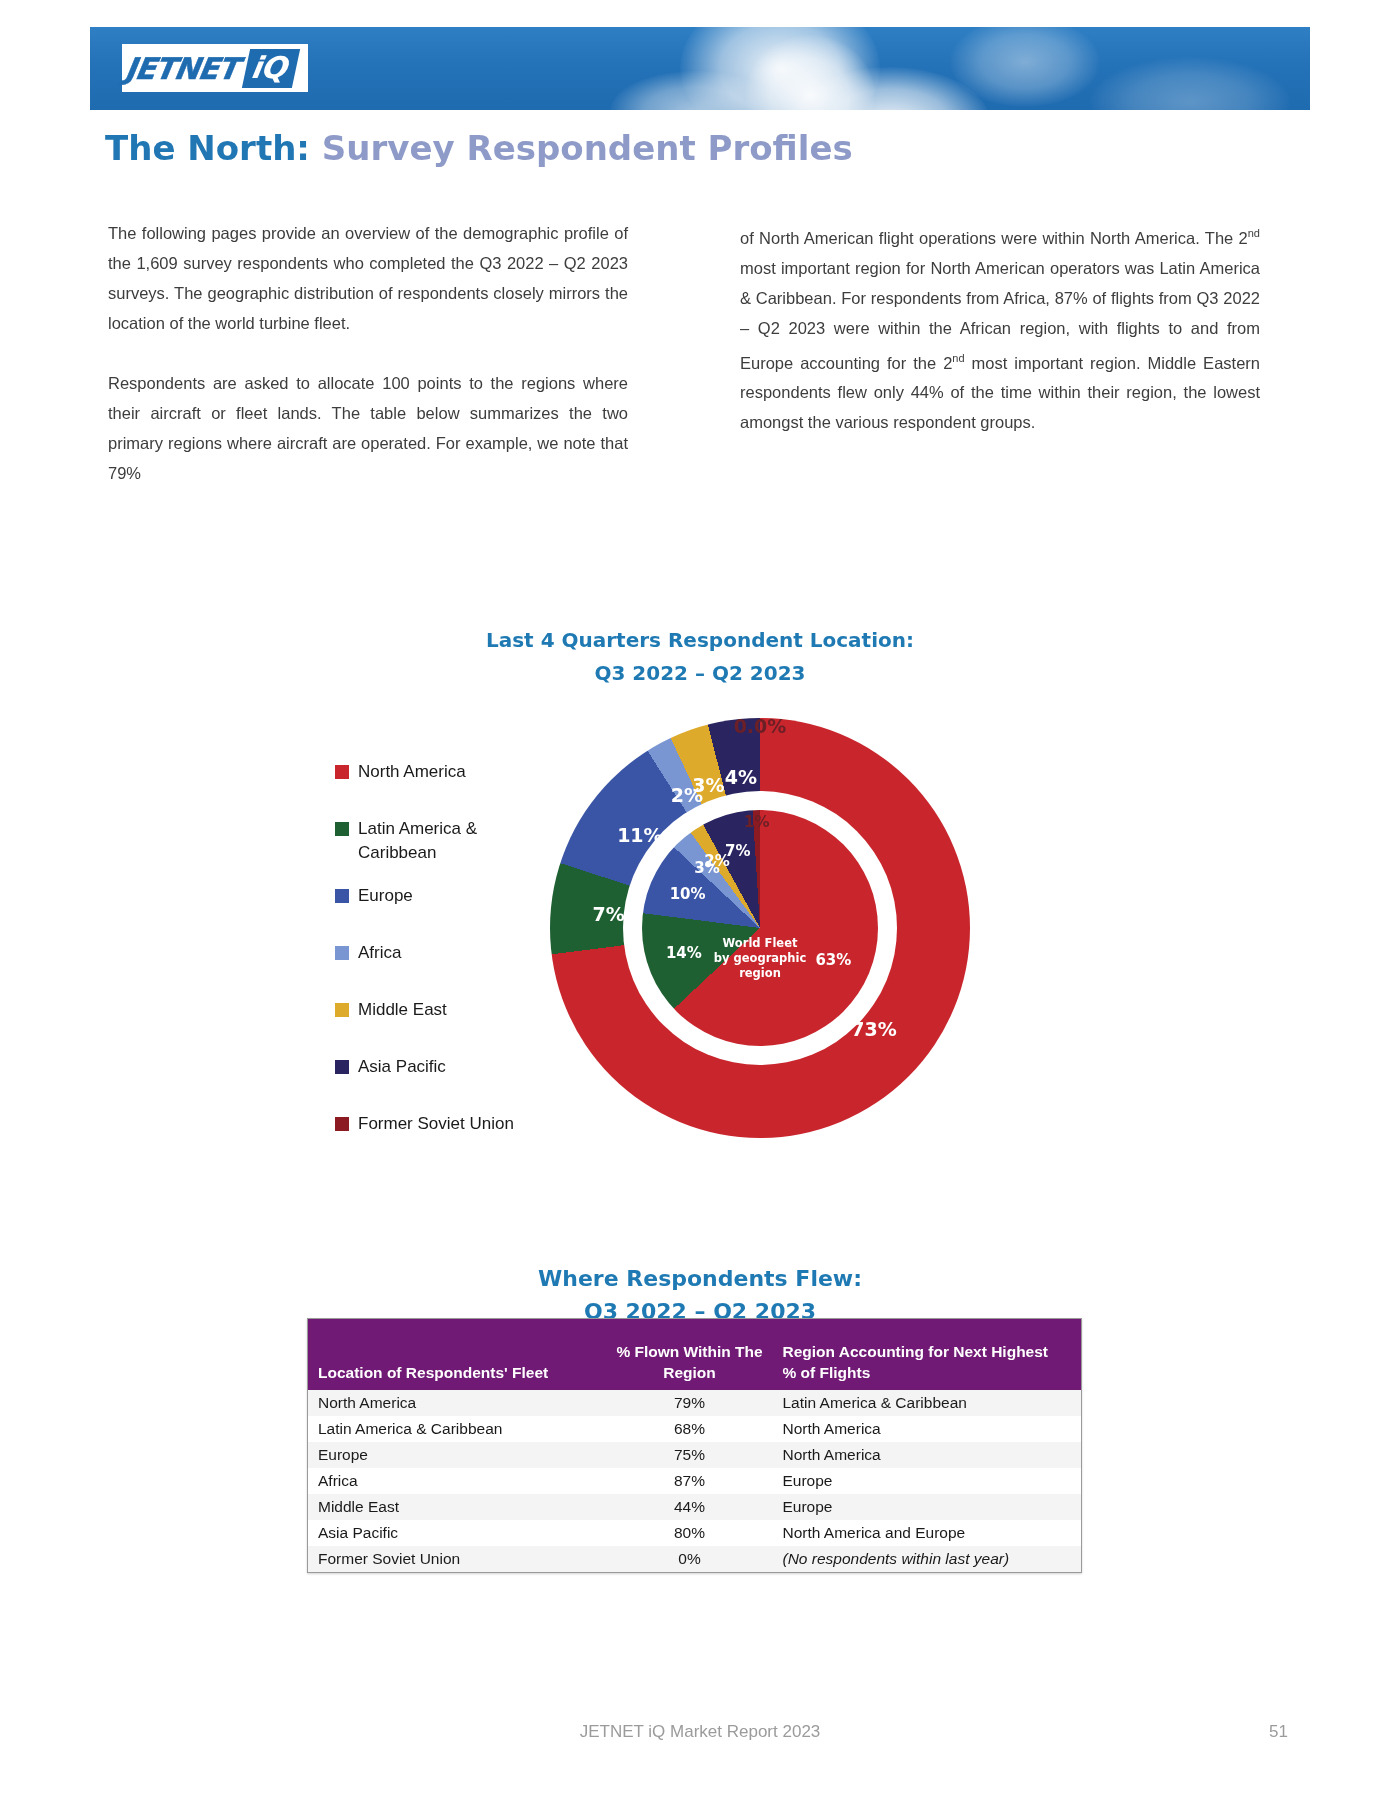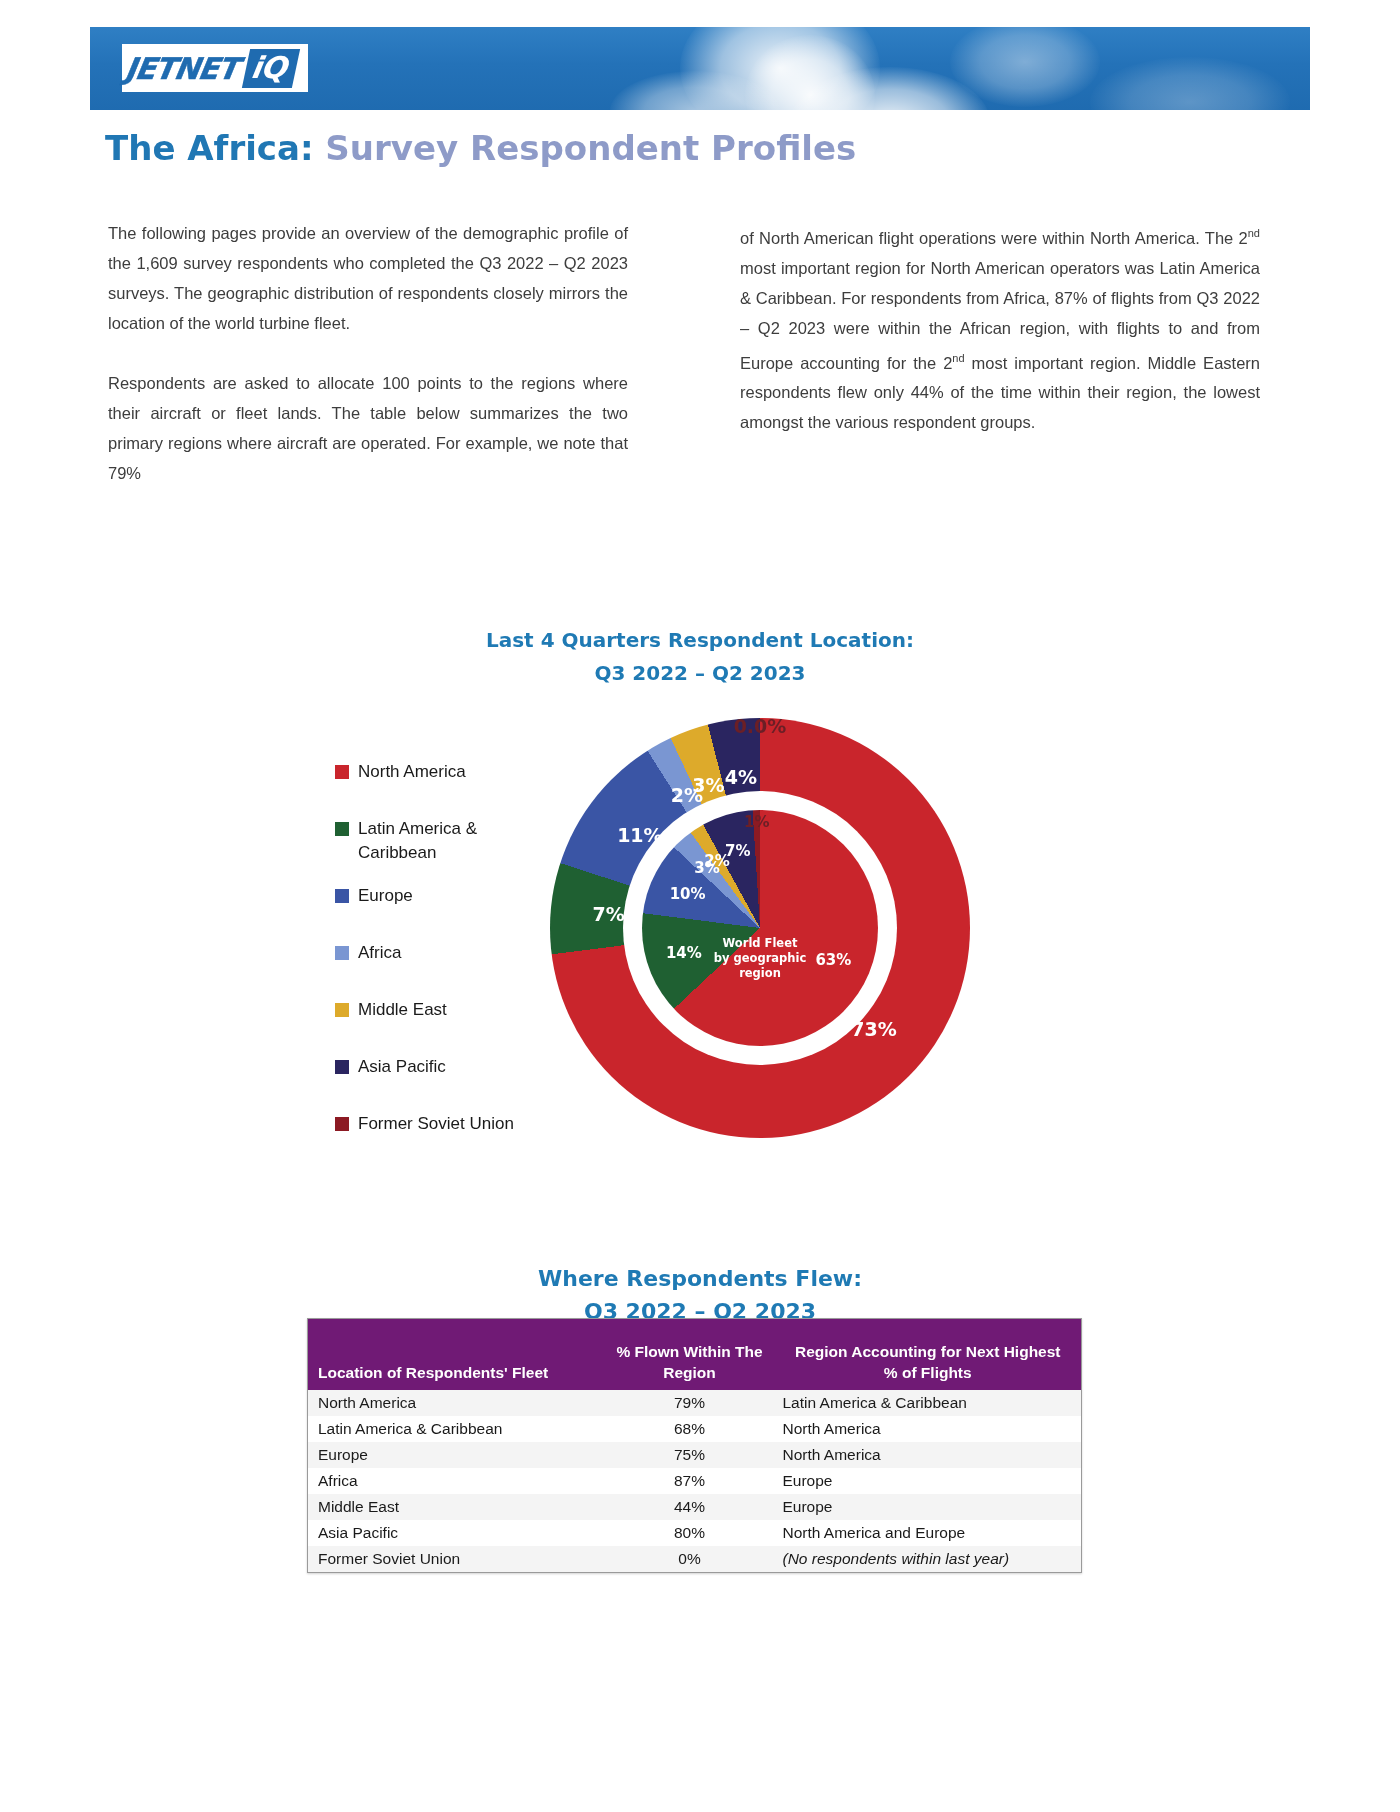--- a/index.html
+++ b/index.html
@@ -224,21 +224,21 @@
     font-family: "Liberation Sans", sans-serif;
     font-weight: 700;
     font-size: 15.5px;
     vertical-align: bottom;
     padding: 22px 8px 7px 8px;
     text-align: left;
     line-height: 21px;
   }
   .flew-table thead th.c-loc   { width: 298px; padding-left: 10px; }
   .flew-table thead th.c-pct   { width: 168px; text-align: center; }
-  .flew-table thead th.c-reg   { padding-left: 9px; text-align: center; }
+  .flew-table thead th.c-reg   { padding-left: 9px; }
   .flew-table tbody td {
     font-family: "Liberation Sans", sans-serif;
     font-size: 15.5px;
     color: #1a1a1a;
     padding: 4px 8px;
     height: 26px;
   }
   .flew-table tbody td.c-loc { padding-left: 10px; }
   .flew-table tbody td.c-pct { text-align: center; }
   .flew-table tbody td.c-reg { padding-left: 9px; }
@@ -279,21 +279,21 @@
     <div class="logo-box">
       <div class="logo-skew">
         <span class="logo-jetnet">JETNET</span>
         <span class="logo-iq">iQ</span>
       </div>
     </div>
 
   </div>
 
   <div class="page-title">
-    <span class="title-a">The Africa:</span><span class="title-b"> Survey Respondent Profiles</span>
+    <span class="title-a">The North:</span><span class="title-b"> Survey Respondent Profiles</span>
   </div>
 
   <div class="col col-left">
     <p>The following pages provide an overview of the demographic profile of the 1,609 survey respondents who completed the Q3 2022 – Q2 2023 surveys.  The geographic distribution of respondents closely mirrors the location of the world turbine fleet.</p>
     <p>Respondents are asked to allocate 100 points to the regions where their aircraft or fleet lands. The table below summarizes the two primary regions where aircraft are operated. For example, we note that 79%</p>
   </div>
 
   <div class="col col-right">
     <p><span>of North American flight operations were within North America. The 2</span><sup>nd</sup><span> most important region for North American operators was Latin America &amp; Caribbean. For respondents from Africa, 87% of flights from Q3 2022 – Q2 2023 were within the African region, with flights to and from Europe accounting for the 2</span><sup>nd</sup><span> most important region. Middle Eastern respondents flew only 44% of the time within their region, the lowest amongst the various respondent groups.</span></p>
   </div>
@@ -417,14 +417,18 @@
           <td class="c-reg">North America and Europe</td>
         </tr>
         <tr>
           <td class="c-loc">Former Soviet Union</td>
           <td class="c-pct">0%</td>
           <td class="c-reg italic">(No respondents within last year)</td>
         </tr>
       </tbody>
   </table>
 
+  <div class="footer">
+    <div class="footer-center">JETNET iQ Market Report 2023</div>
+    <div class="footer-page">51</div>
+  </div>
 
 </div>
 
 </body></html>

